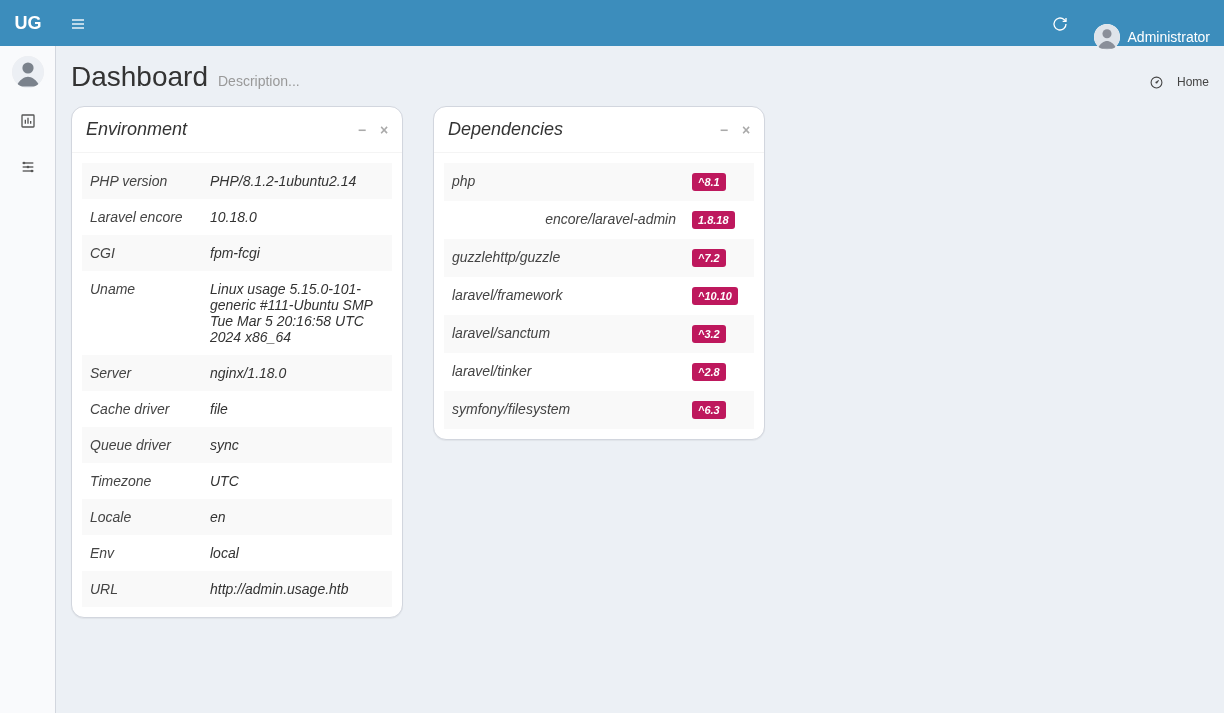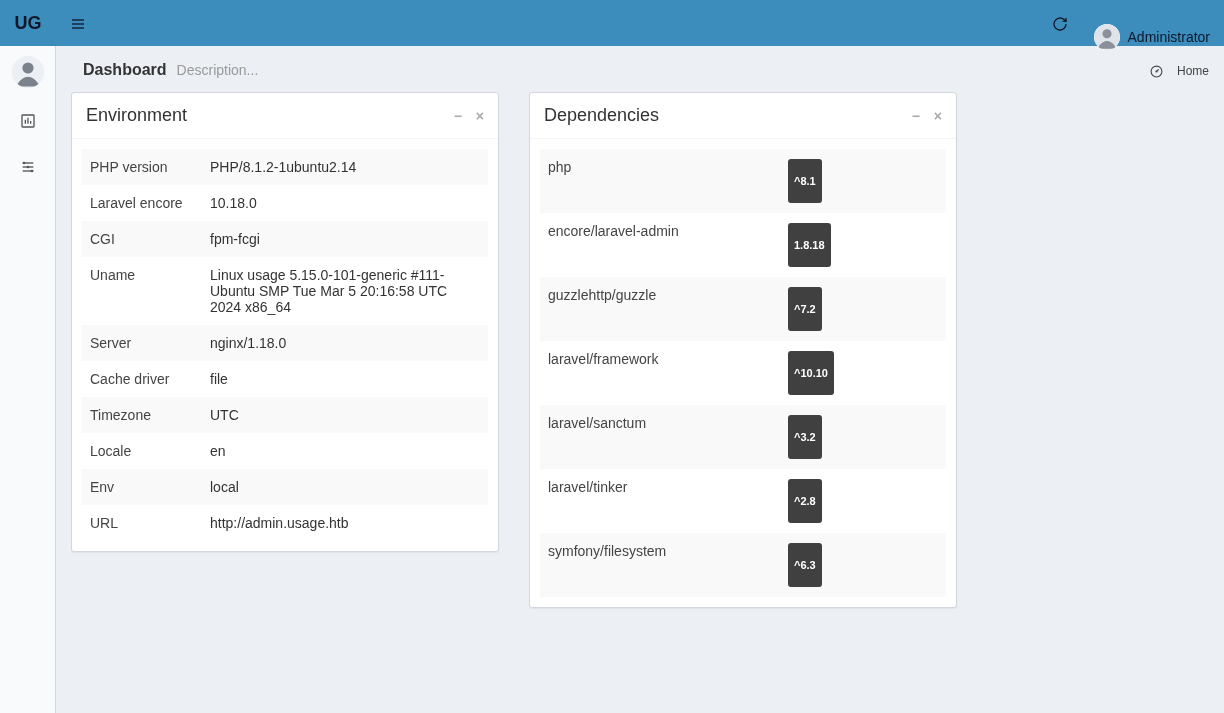--- a/index.html
+++ b/index.html
@@ -1,45 +1,45 @@
 <!DOCTYPE html>
 <html><head>
 <meta charset="utf-8">
 <style>
 * { box-sizing: border-box; margin: 0; padding: 0; }
 body { font-family: "Helvetica Neue", Helvetica, Arial, sans-serif; font-size: 14px; color: #333; background: #ecf0f5; }
-.header { background: #3c8dbc; height: 46px; display: flex; align-items: center; color: #0f172a; }
+.header { background: #3c8dbc; height: 46px; display: flex; align-items: center; color: #ffffff; }
 .logo { width: 56px; text-align: center; font-size: 18px; font-weight: bold; }
 .hamburger { width: 44px; text-align: center; cursor: pointer; font-size: 16px; }
 .header-spacer { flex: 1; }
 .refresh-btn { width: 40px; text-align: center; cursor: pointer; font-size: 14px; }
 .user-menu { display: flex; align-items: center; gap: 8px; padding: 0 14px; cursor: pointer; margin-top: 28px; }
 .avatar { width: 26px; height: 26px; border-radius: 50%; background: #fff; display: inline-flex; align-items: center; justify-content: center; overflow: hidden; }
 .avatar svg { width: 26px; height: 26px; }
 .wrapper { display: flex; min-height: calc(100vh - 46px); }
 .sidebar { width: 56px; background: #f9fafc; border-right: 1px solid #d2d6de; display: flex; flex-direction: column; align-items: center; padding-top: 10px; gap: 8px; }
 .sidebar-avatar { width: 32px; height: 32px; border-radius: 50%; background: #eee; display:flex; align-items:center; justify-content:center; overflow:hidden; margin-bottom:6px;}
 .sidebar-item { width: 100%; text-align: center; padding: 10px 0; color: #555; cursor: pointer; }
 .content { flex: 1; padding: 0; }
 .content-header { padding: 15px 15px 8px 15px; display: flex; align-items: baseline; }
-.page-title { font-size: 16px; font-weight: 700; color: #333; margin-right: 10px; margin-left: 12px; }
+.page-title { font-size: 28px; font-weight: 400; color: #333; margin-right: 10px; }
 .page-desc { font-size: 14px; color: #999; }
 .breadcrumb { margin-left: auto; display: flex; align-items: center; gap: 14px; font-size: 12px; color: #444; }
 .content-body { padding: 5px 15px 20px 15px; display: flex; gap: 30px; align-items: flex-start; }
-.box { background: #fff; border: 1px solid #d2d6de; border-radius: 3px; width: 428px; box-shadow: 0 1px 1px rgba(0,0,0,.05); }
+.box { background: #fff; border: 1px solid #d2d6de; border-radius: 13px; width: 332px; box-shadow: 0 1px 1px rgba(0,0,0,.05); font-style: italic; }
 .box-header { padding: 12px 14px; display: flex; align-items: center; border-bottom: 1px solid #f4f4f4; }
 .box-title { font-size: 18px; color: #333; font-weight: 400; }
 .box-tools { margin-left: auto; display: flex; gap: 14px; color: #aaa; }
 .box-tools span { cursor: pointer; font-weight: bold; }
 .box-body { padding: 10px; }
 table { width: 100%; border-collapse: collapse; }
 table.striped tr:nth-child(odd) td { background: #f9f9f9; }
 table td { padding: 10px 8px; vertical-align: top; font-size: 14px; color: #333; }
 table td:first-child { width: 120px; color: #444; }
-.badge { display: inline-block; background: #404040; color: #fff; font-size: 11px; font-weight: bold; padding: 16px 6px; border-radius: 3px; }
+.badge { display: inline-block; background: #be185d; color: #fff; font-size: 11px; font-weight: bold; padding: 3px 6px; border-radius: 3px; }
 .dep-table td:last-child { text-align: left; }
 .icon-svg { width: 16px; height: 16px; vertical-align: middle; }
 </style>
 </head>
 <body>
 
 <div class="header">
   <div class="logo">UG</div>
   <div class="hamburger">
     <span>
@@ -151,20 +151,24 @@
                 </tr>
                 <tr>
                   <td>Server</td>
                   <td>nginx/1.18.0</td>
                 </tr>
                 <tr>
                   <td>Cache driver</td>
                   <td>file</td>
                 </tr>
                 <tr>
+                  <td>Queue driver</td>
+                  <td>sync</td>
+                </tr>
+                <tr>
                   <td>Timezone</td>
                   <td>UTC</td>
                 </tr>
                 <tr>
                   <td>Locale</td>
                   <td>en</td>
                 </tr>
                 <tr>
                   <td>Env</td>
                   <td>local</td>
@@ -187,21 +191,21 @@
           </div>
         </div>
         <div class="box-body">
           <table class="striped dep-table">
             <tbody id="dep-tbody">
                 <tr>
                   <td style="width: 240px;">php</td>
                   <td><span class="badge">^8.1</span></td>
                 </tr>
                 <tr>
-                  <td style="width: 240px;">encore/laravel-admin</td>
+                  <td style="width: 240px; text-align: right;">encore/laravel-admin</td>
                   <td><span class="badge">1.8.18</span></td>
                 </tr>
                 <tr>
                   <td style="width: 240px;">guzzlehttp/guzzle</td>
                   <td><span class="badge">^7.2</span></td>
                 </tr>
                 <tr>
                   <td style="width: 240px;">laravel/framework</td>
                   <td><span class="badge">^10.10</span></td>
                 </tr>

